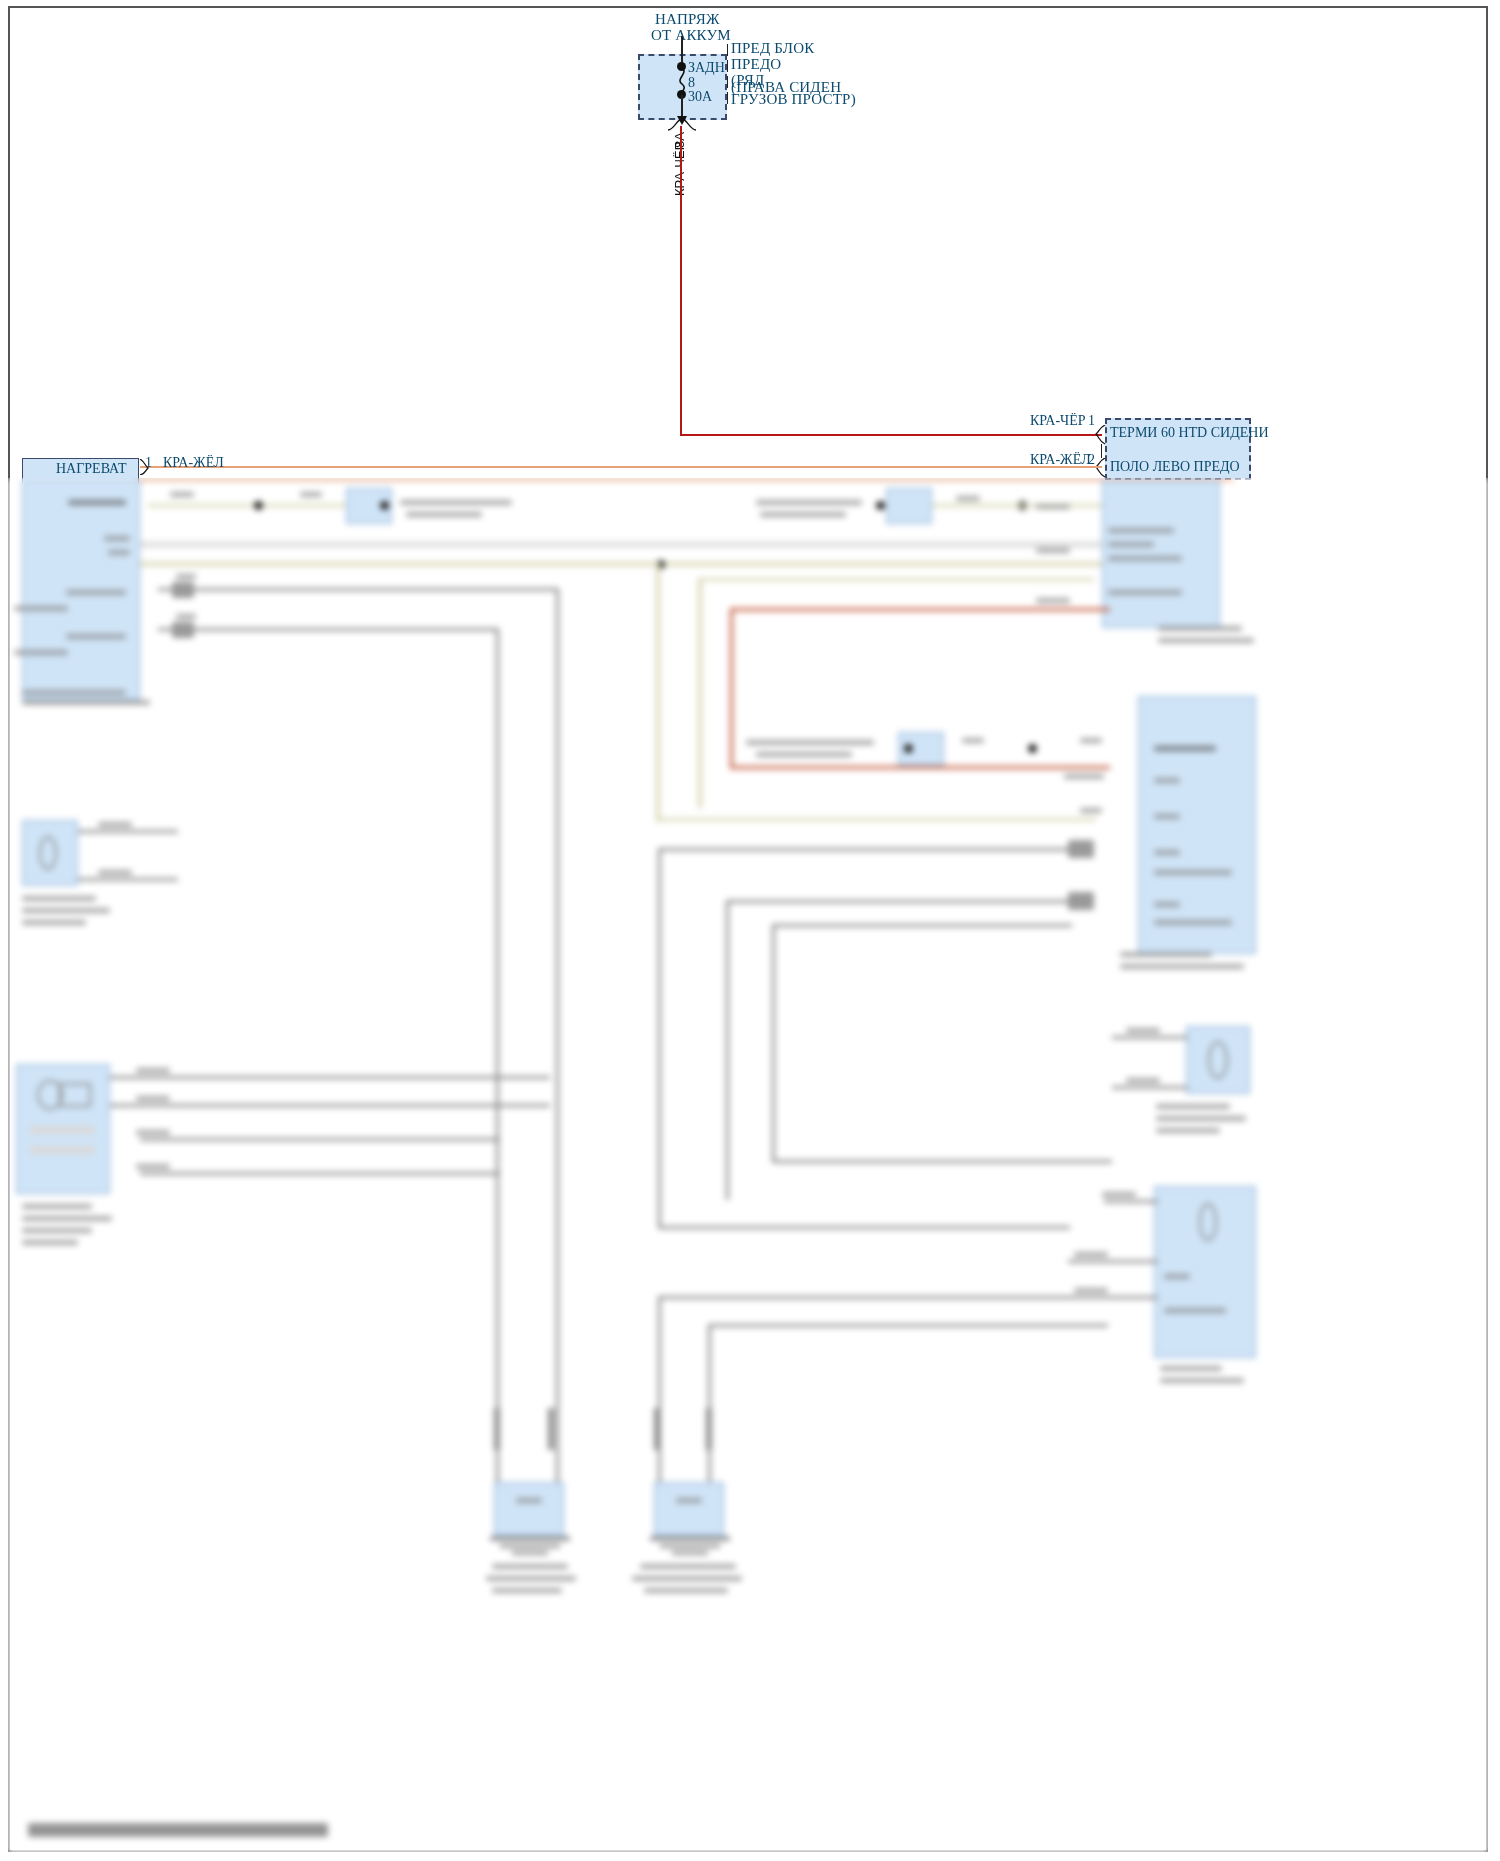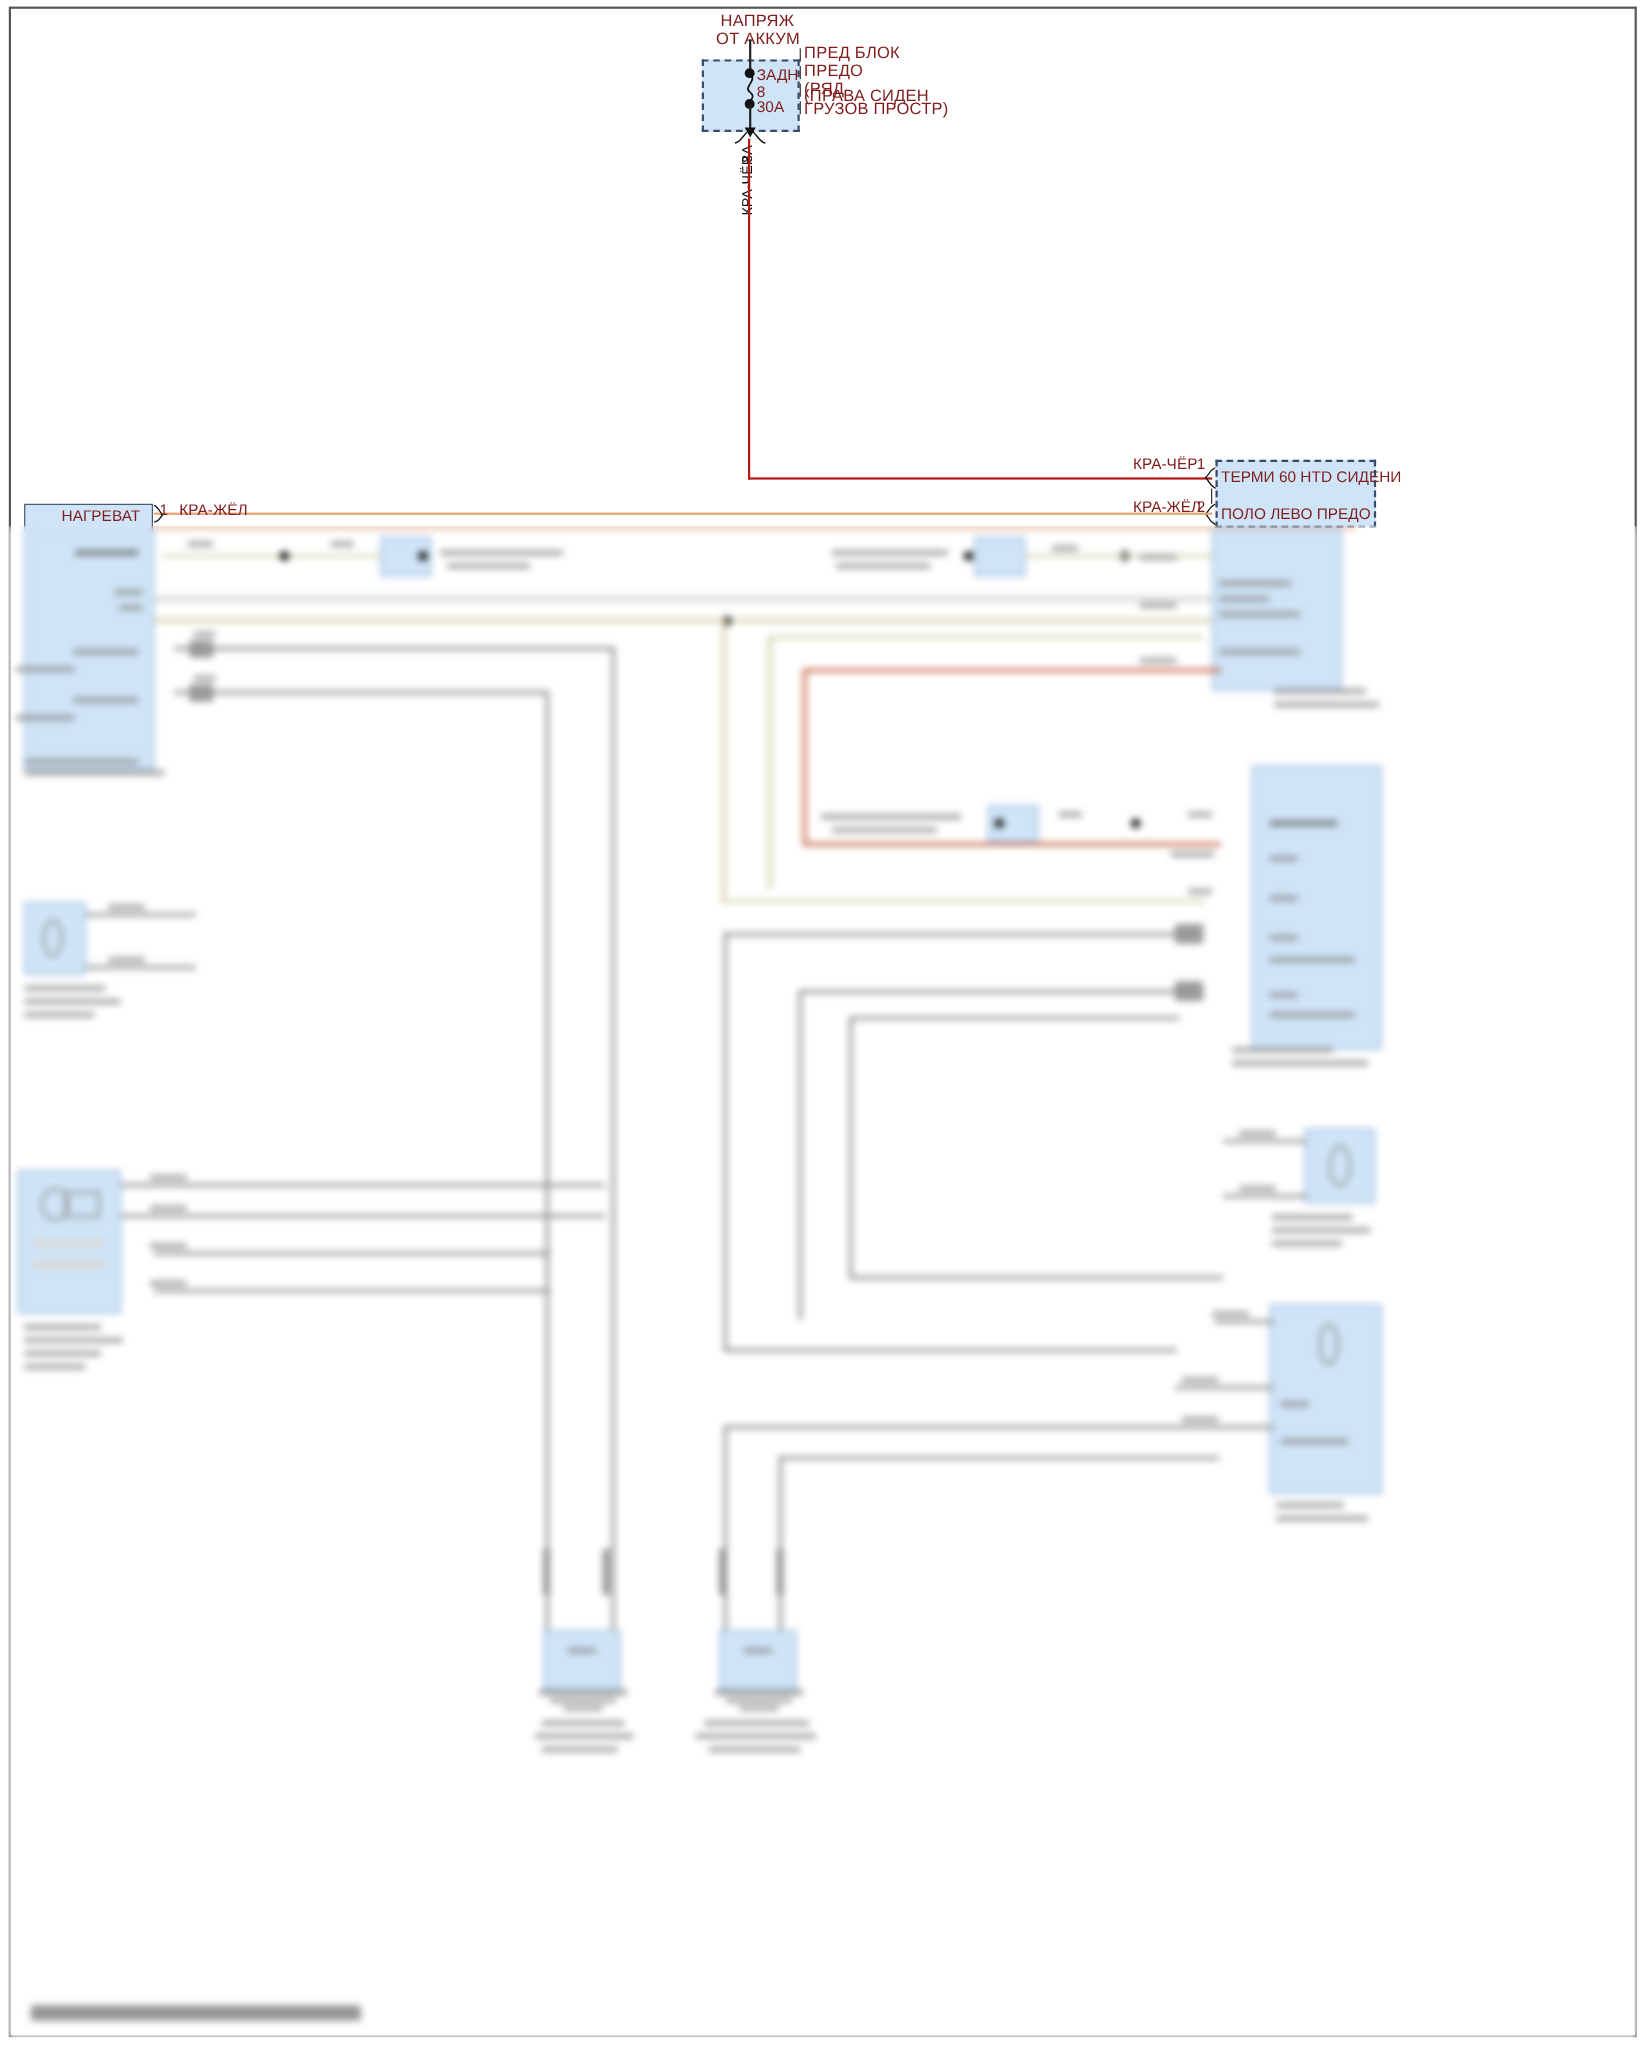--- a/index.html
+++ b/index.html
@@ -19,22 +19,22 @@
     position:absolute;left:8px;top:6px;
     width:1480px;height:1846px;
     border:2px solid #555;
     box-sizing:border-box;
     background:#fff;
   }
 
   
   #sharp{position:absolute;left:0;top:0;width:1500px;height:1861px;}
 
-  .lbl{position:absolute;white-space:nowrap;color:#7f1d1d;
-       font-family:Liberation Sans, sans-serif;}
+  .lbl{position:absolute;white-space:nowrap;color:#0c4a6e;
+       font-family:Liberation Serif, serif;}
   .lbl-title{font-size:15px;letter-spacing:.2px;}
   .lbl-sm{font-size:14px;}
 
   
   .dashed-box{
     position:absolute;
     background:#cfe4f7;
     border:2px dashed #3a4a6b;
     box-sizing:border-box;
   }

